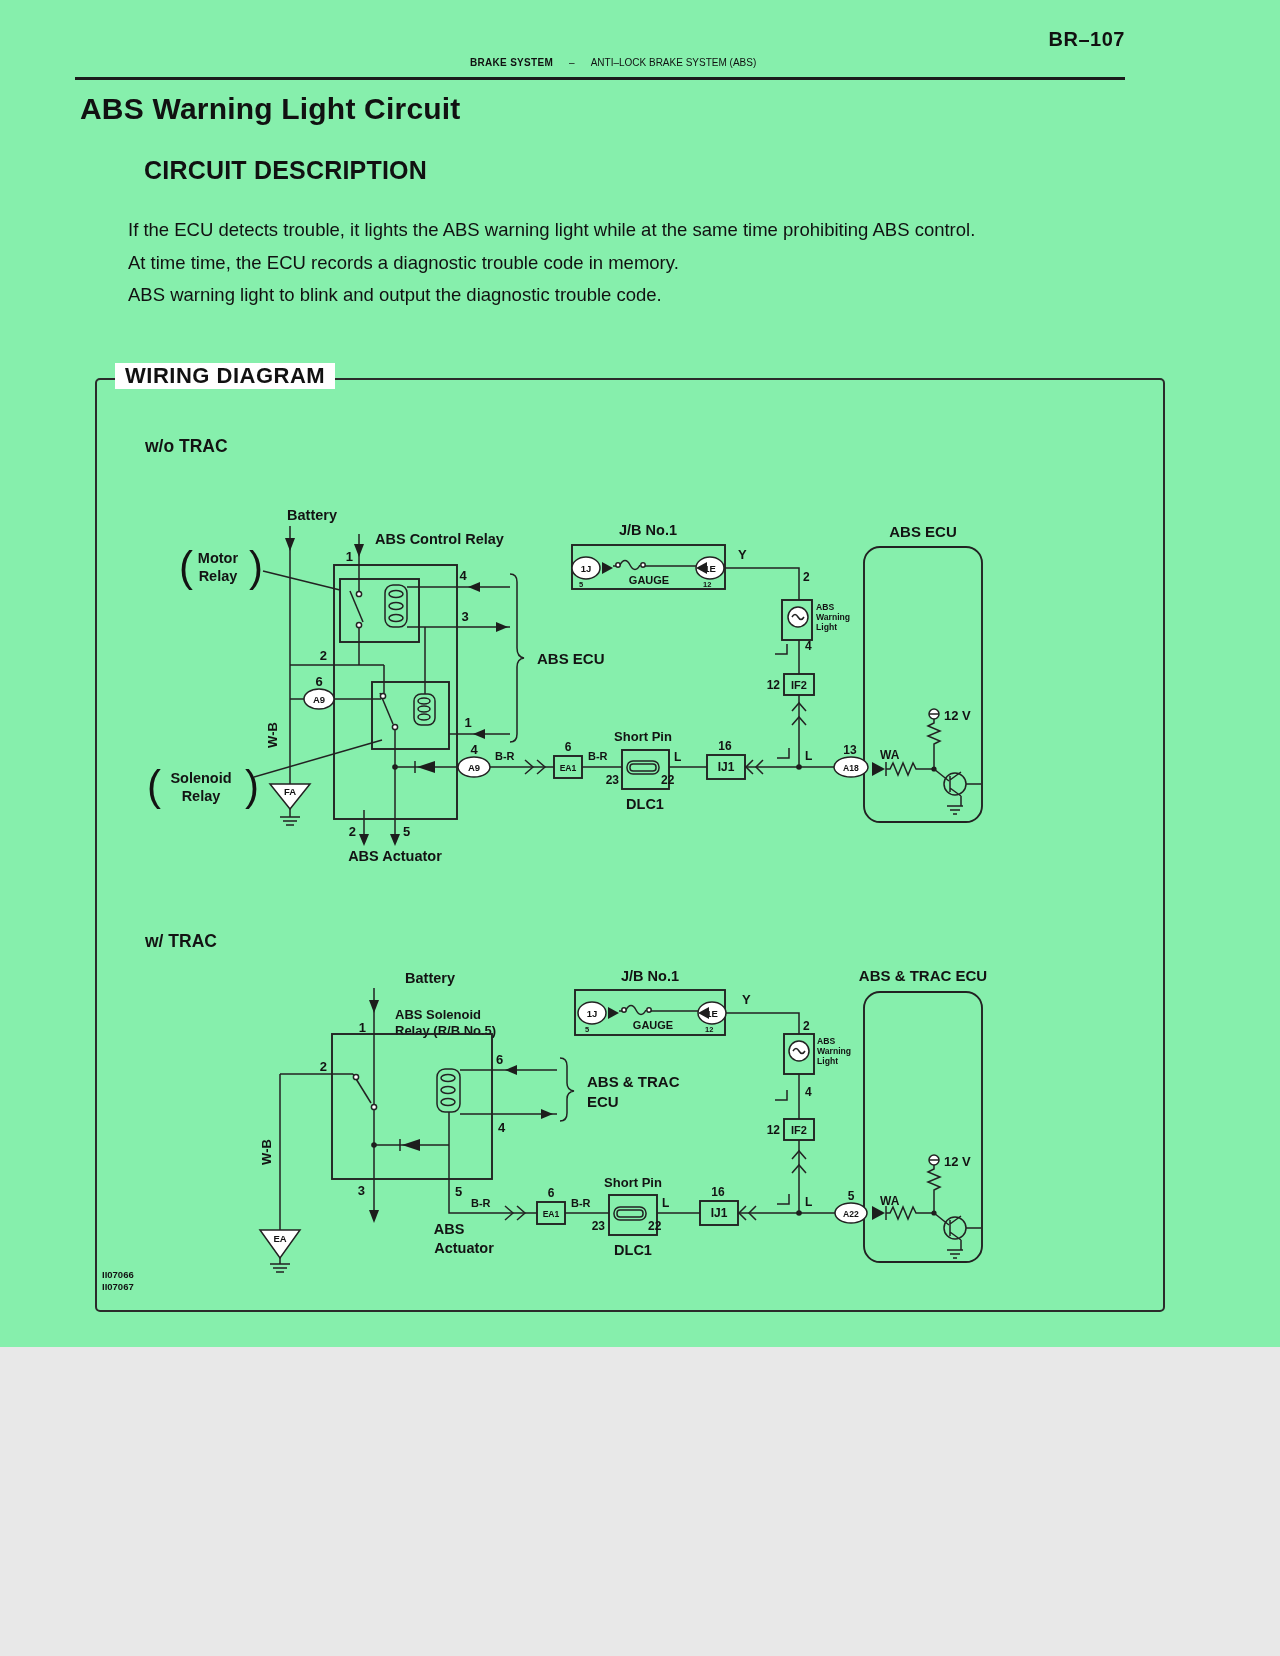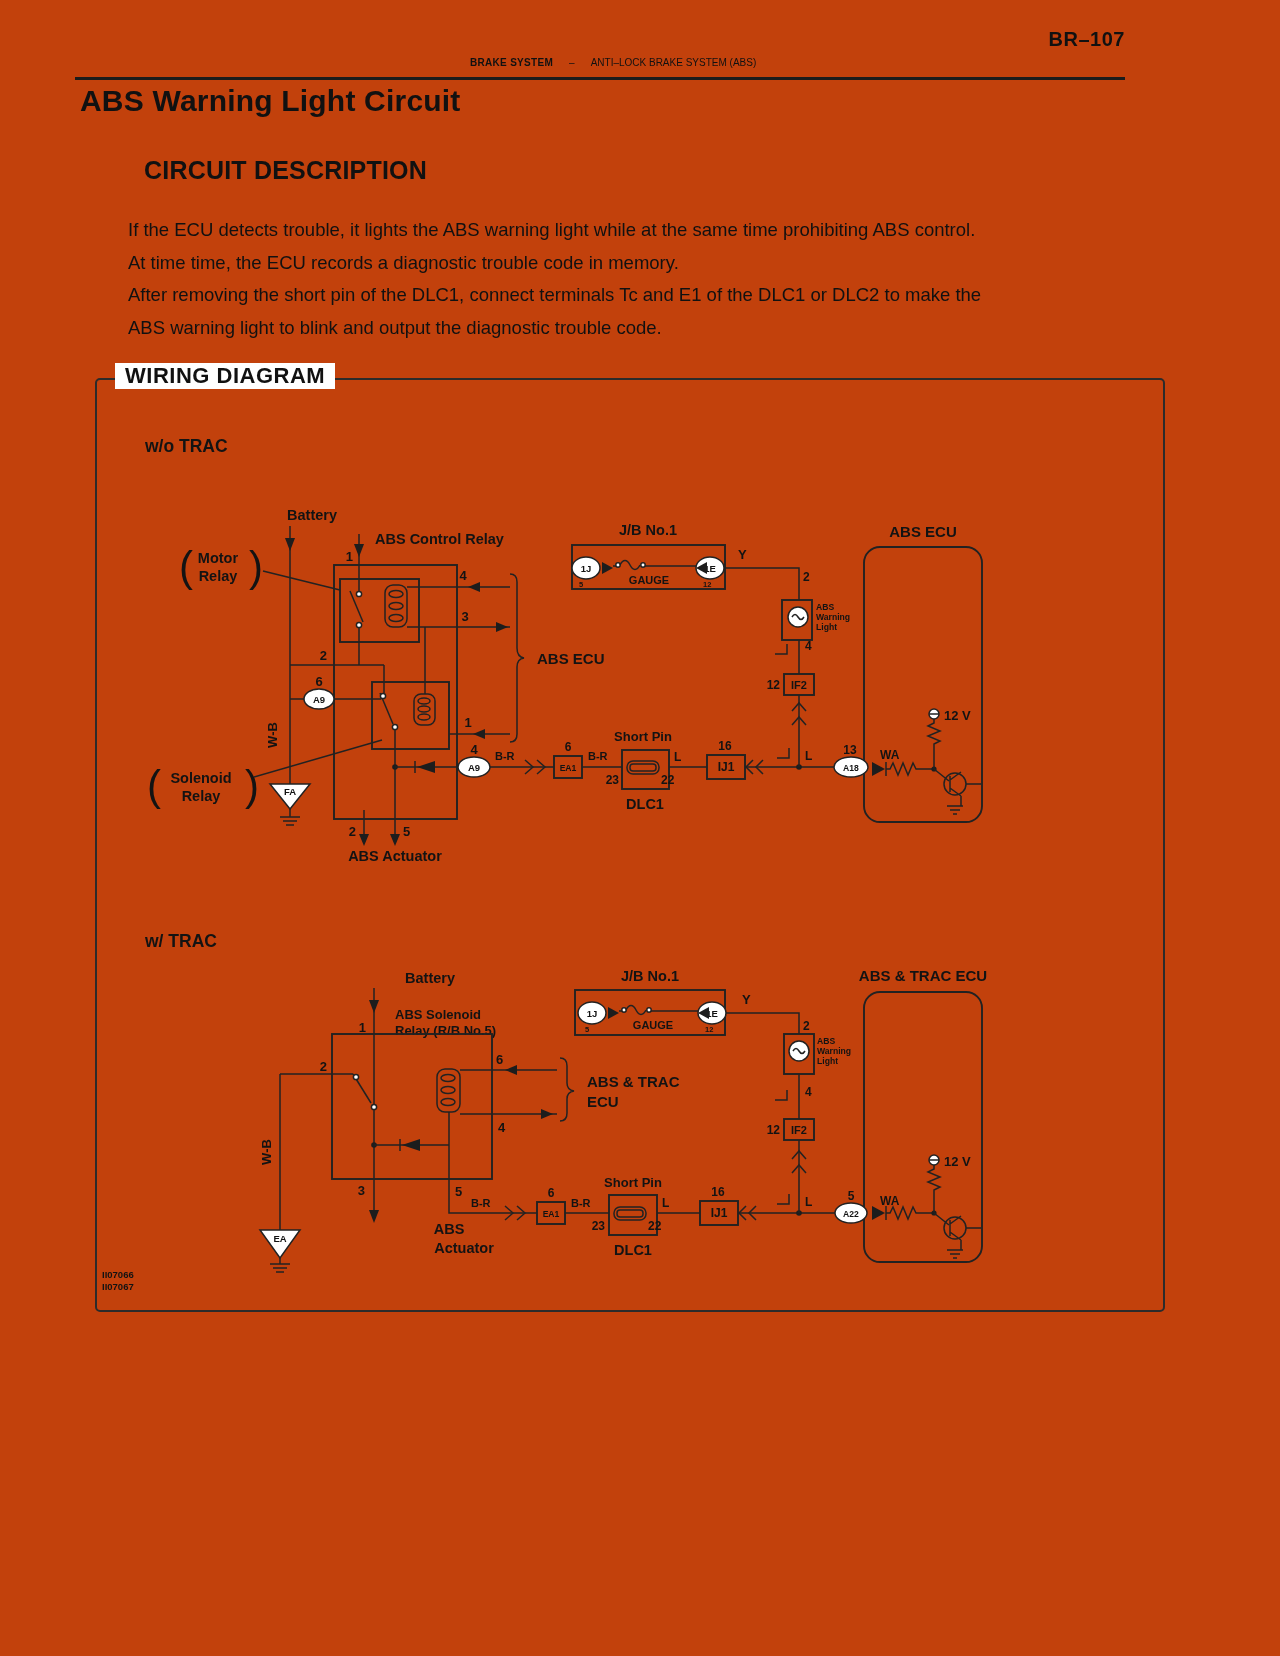--- a/index.html
+++ b/index.html
@@ -1,22 +1,22 @@
 <!DOCTYPE html>
 <html><head>
 <meta charset="utf-8">
 <style>
   html,body{margin:0;padding:0;background:#e8e8e8;}
-  .page{position:relative;width:1280px;height:1656px;background:#c2410c;font-family:"Liberation Sans",sans-serif;color:#111;overflow:hidden;}
+  .page{position:relative;width:1280px;height:1347px;background:#86efac;font-family:"Liberation Sans",sans-serif;color:#111;overflow:hidden;}
   .pagecode{position:absolute;top:28px;right:155px;font-size:20px;font-weight:bold;letter-spacing:.5px;}
   .crumb{position:absolute;top:57px;left:470px;font-size:10px;white-space:nowrap;}
   .crumb .b1{font-weight:bold;letter-spacing:.3px;}
   .crumb .b2{margin:0 16px;}
   .rule{position:absolute;top:77px;left:75px;width:1050px;height:2.5px;background:#1c1c1c;}
-  h1{position:absolute;top:84px;left:80px;margin:0;font-size:30px;font-weight:bold;letter-spacing:.2px;}
+  h1{position:absolute;top:92px;left:80px;margin:0;font-size:30px;font-weight:bold;letter-spacing:.2px;}
   h2{position:absolute;top:140px;left:128px;margin:16px;font-size:25px;font-weight:bold;letter-spacing:.2px;}
   .desc{position:absolute;top:203px;left:128px;font-size:18.5px;line-height:32.5px;white-space:nowrap;margin-top:11px;}
   .diagrambox{position:absolute;top:378px;left:95px;width:1020px;height:930px;border:2.5px solid #2b2b2b;border-radius:5px;padding-left:46px;}
   .boxtitle{position:absolute;top:-17px;left:18px;background:#fff;padding:0 10px;font-size:22px;font-weight:bold;letter-spacing:.5px;white-space:nowrap;}
   svg.art{position:absolute;left:0;top:0;}
   svg text{fill:#131313;font-family:"Liberation Sans",sans-serif;}
   .w{stroke:#222;stroke-width:1.5;fill:none;}
   .b{stroke:#222;stroke-width:1.9;fill:none;}
   .f{fill:#1d1d1d;stroke:none;}
   .cw{stroke:#222;stroke-width:1.5;fill:#fff;}
@@ -38,21 +38,20 @@
   <div class="pagecode">BR–107</div>
   <div class="crumb">
     <span class="b1">BRAKE SYSTEM</span><span class="b2">–</span><span class="b3">ANTI–LOCK BRAKE SYSTEM (ABS)</span>
   </div>
   <div class="rule"></div>
   <h1>ABS Warning Light Circuit</h1>
   <h2>CIRCUIT DESCRIPTION</h2>
   <div class="desc">
     <div>If the ECU detects trouble, it lights the ABS warning light while at the same time prohibiting ABS control.</div>
     <div>At time time, the ECU records a diagnostic trouble code in memory.</div>
-    <div>After removing the short pin of the DLC1, connect terminals Tc and E1 of the DLC1 or DLC2 to make the</div>
     <div>ABS warning light to blink and output the diagnostic trouble code.</div>
   </div>
 
   <div class="diagrambox">
     <span class="boxtitle">WIRING DIAGRAM</span>
     <svg class="art" width="1020" height="930" viewBox="0 0 1020 930">
 
       <g>
         <text class="t17" x="48" y="72">w/o TRAC</text>
 

